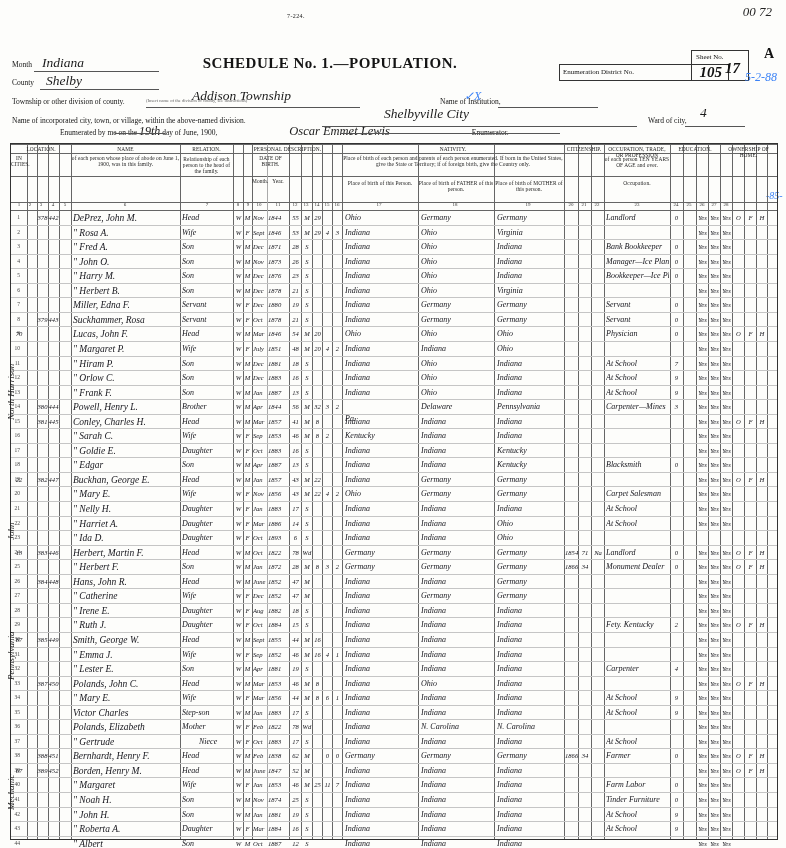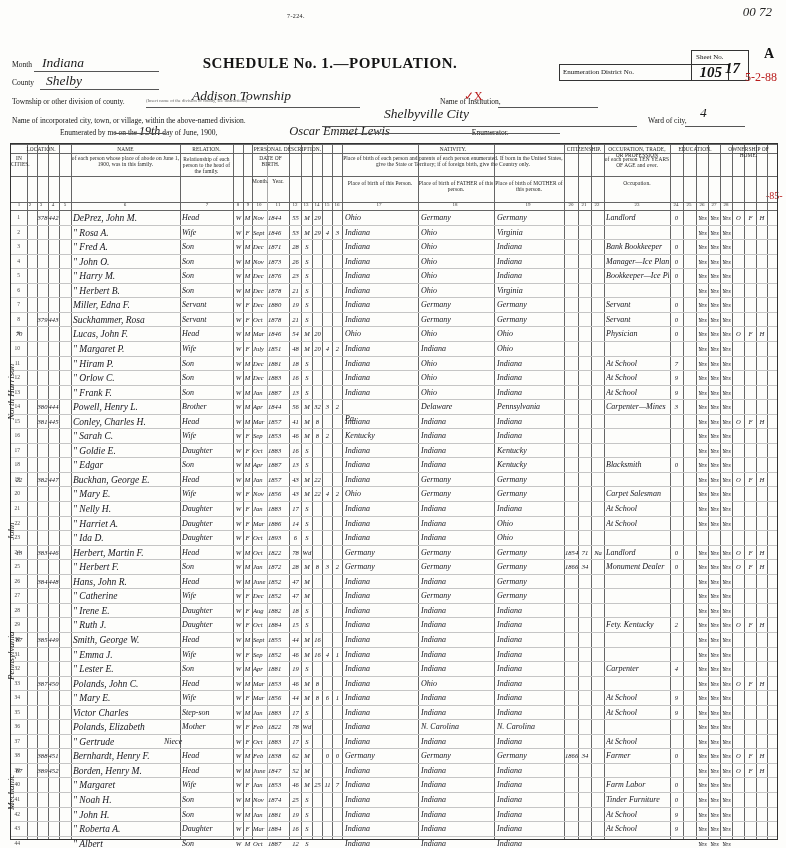--- a/index.html
+++ b/index.html
@@ -57,21 +57,21 @@
   #sheetno-box .val{right:8px;top:9px;}
   
   .hline{position:absolute;border-bottom:1px solid #555;}
   .flabel{position:absolute;font-size:7.5px;}
   .fval{
     position:absolute;
     font-family:"Liberation Serif",serif;
     font-style:italic;font-size:13.5px;color:#1a1a1a;
   }
   .redmark{
-    position:absolute;color:#b91c1c;font-size:12px;
+    position:absolute;color:#3b82f6;font-style:italic;font-size:12px;
   }
   
   #census-table{
     position:absolute;left:10px;top:143px;width:766px;height:695px;
     border:1.2px solid #333;
   }
   .colhdr{
     position:absolute;
     font-size:5.4px;text-align:center;line-height:1.12;
     color:#222;
@@ -1031,21 +1031,21 @@
           <span class="cell tiny" style="left: 410px; width: 72px; top: 0px;">N. Carolina</span>
           <span class="cell tiny" style="left: 486px; width: 66px; top: 0px;">N. Carolina</span>
           <span class="cell mini ctr" style="left: 686px; width: 11px; top: 0px;">Yes</span>
           <span class="cell mini ctr" style="left: 698px; width: 11px; top: 0px;">Yes</span>
           <span class="cell mini ctr" style="left: 710px; width: 11px; top: 0px;">Yes</span>
         </div>
         <div class="hrule light" style="top: 589.8px;"></div>
         <div class="row" style="top: 590.8px;">
           <span class="rownum" style="left: 0px; top: 3px;">37</span>
           <span class="cell" style="left: 62px; width: 106px; top: 0px;">" Gertrude</span>
-          <span class="cell tiny" style="left: 153px; width: 72px; top: 0px;">Niece</span>
+          <span class="cell tiny" style="left: 188px; width: 72px; top: 0px;">Niece</span>
           <span class="cell mini ctr" style="left: 223px; width: 9px; top: 0px;">W</span>
           <span class="cell mini ctr" style="left: 232px; width: 9px; top: 0px;">F</span>
           <span class="cell mini" style="left: 242px; width: 14px; top: 0px;">Oct</span>
           <span class="cell mini" style="left: 257px; width: 21px; top: 0px;">1883</span>
           <span class="cell mini ctr" style="left: 279px; width: 11px; top: 0px;">17</span>
           <span class="cell mini ctr" style="left: 291px; width: 10px; top: 0px;">S</span>
           <span class="cell tiny" style="left: 334px; width: 72px; top: 0px;">Indiana</span>
           <span class="cell tiny" style="left: 410px; width: 72px; top: 0px;">Indiana</span>
           <span class="cell tiny" style="left: 486px; width: 66px; top: 0px;">Indiana</span>
           <span class="cell tiny" style="left: 595px; width: 63px; top: 0px;">At School</span>

